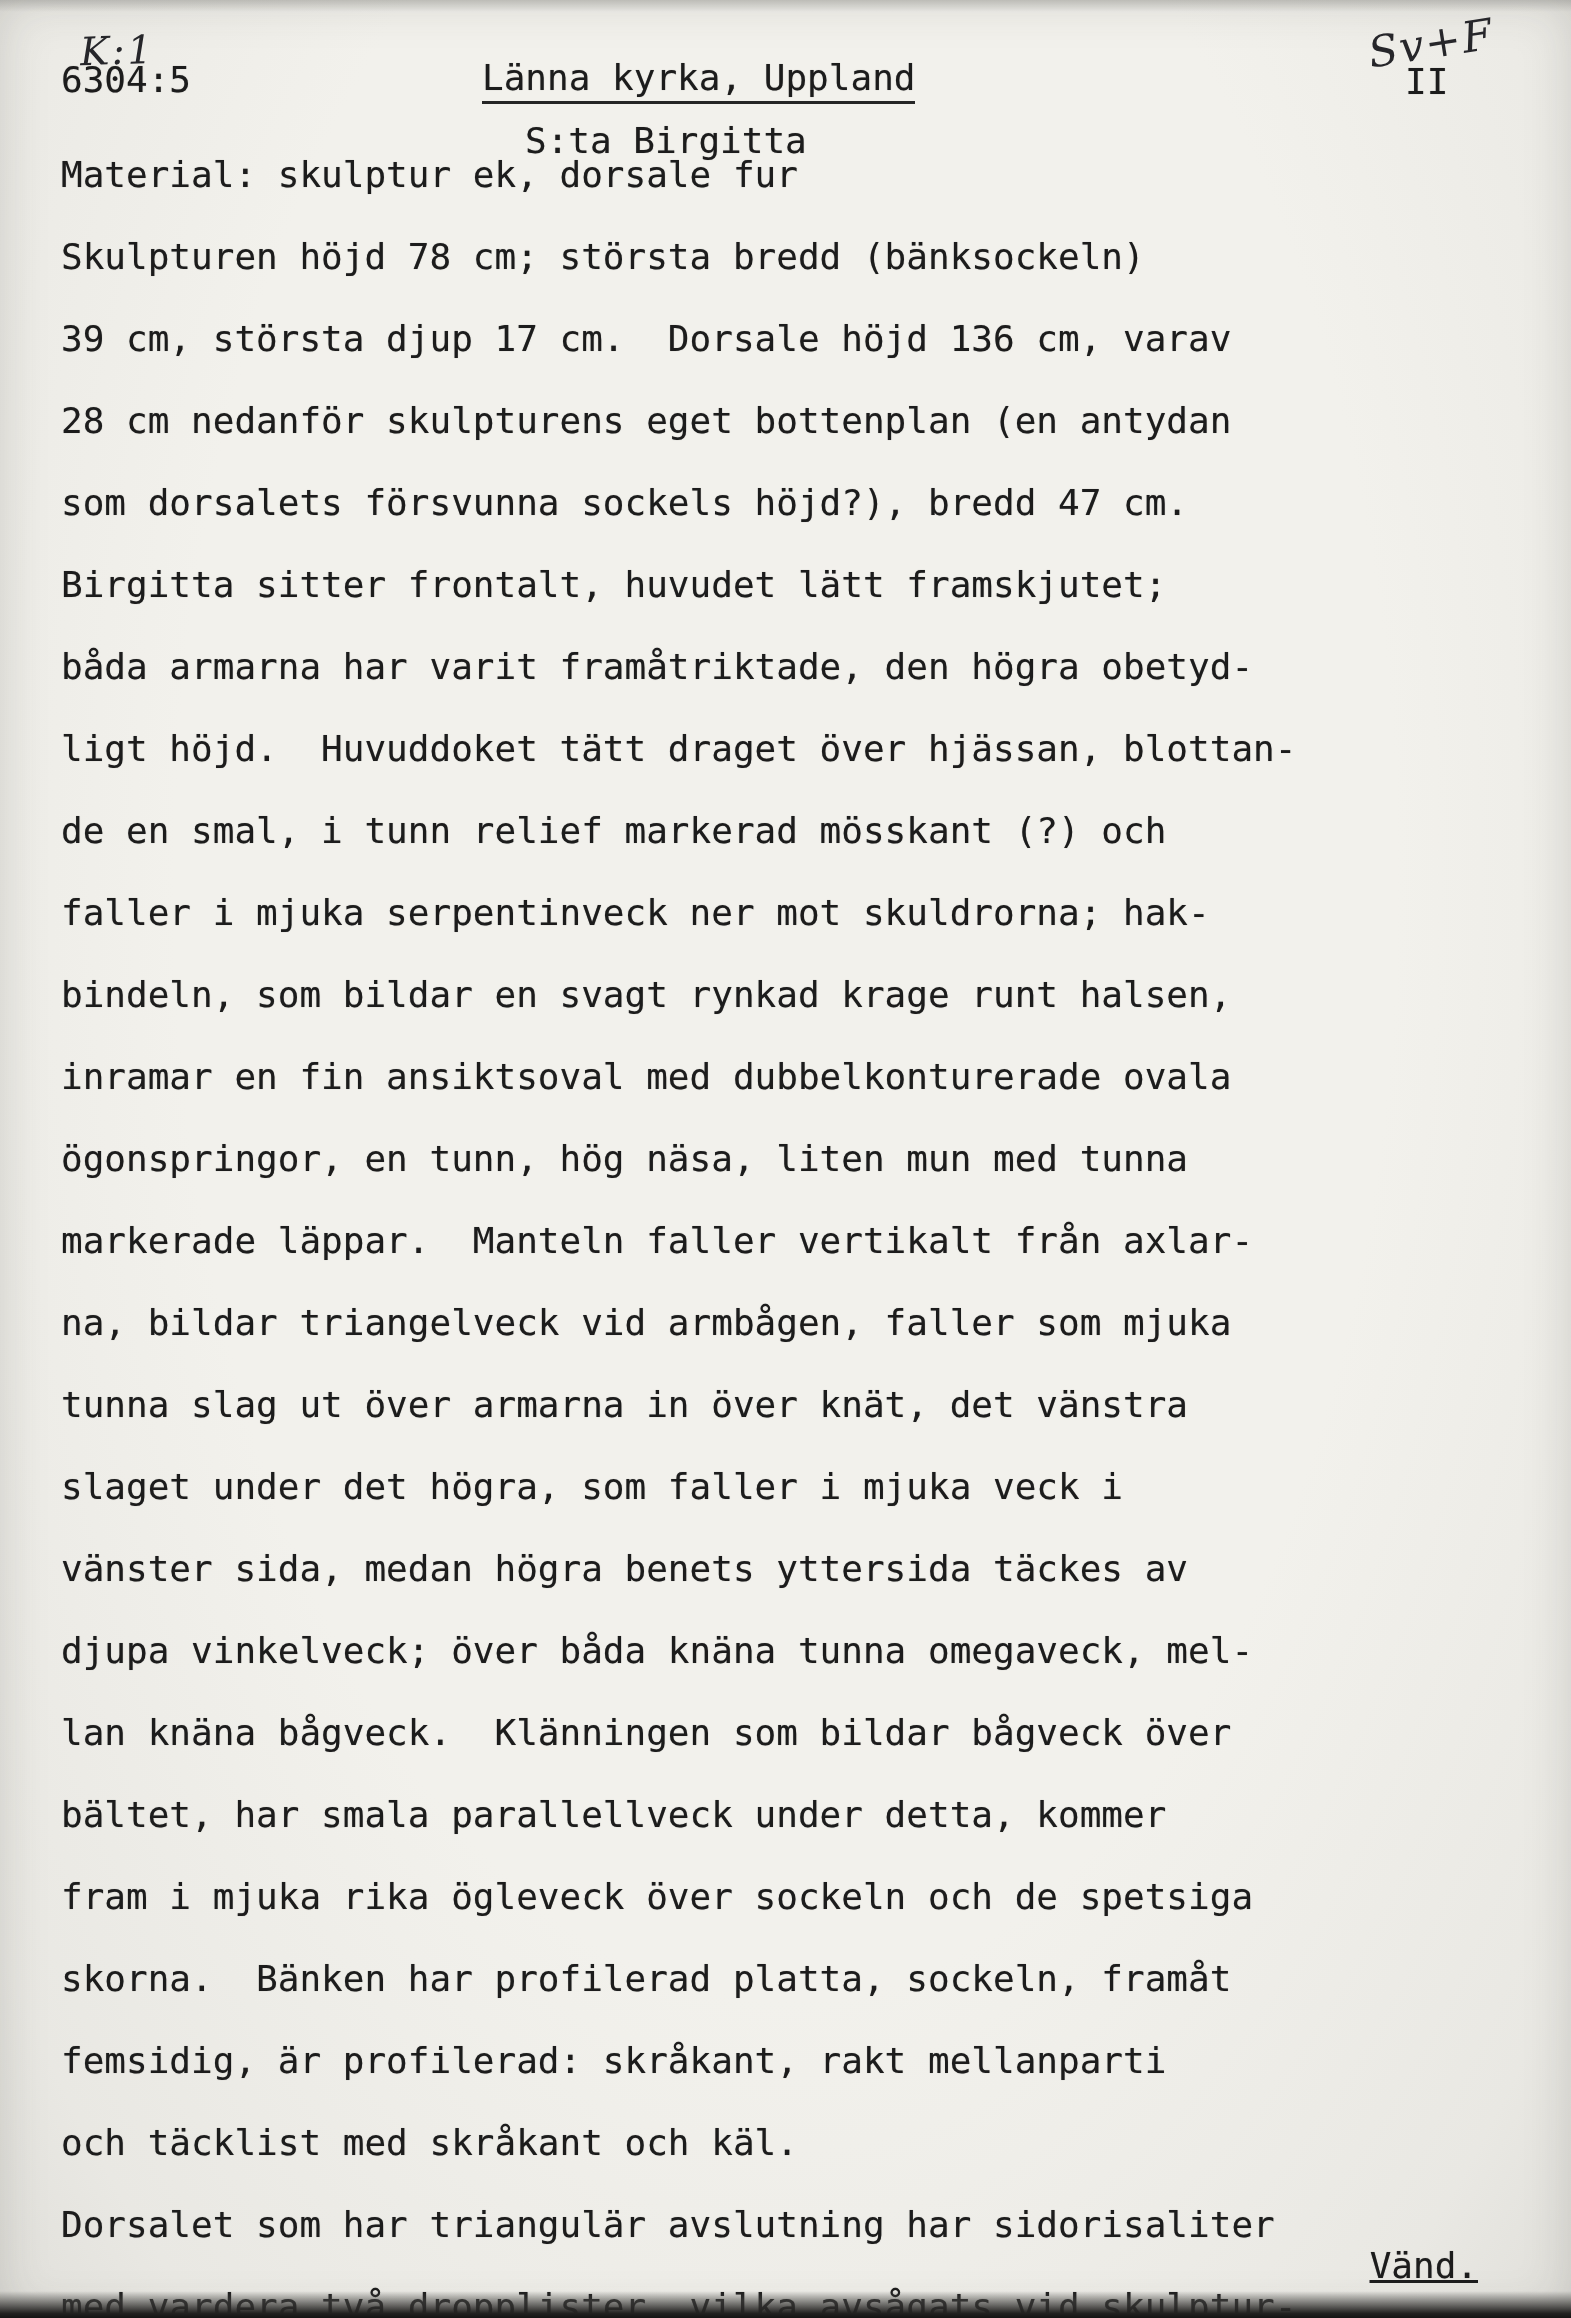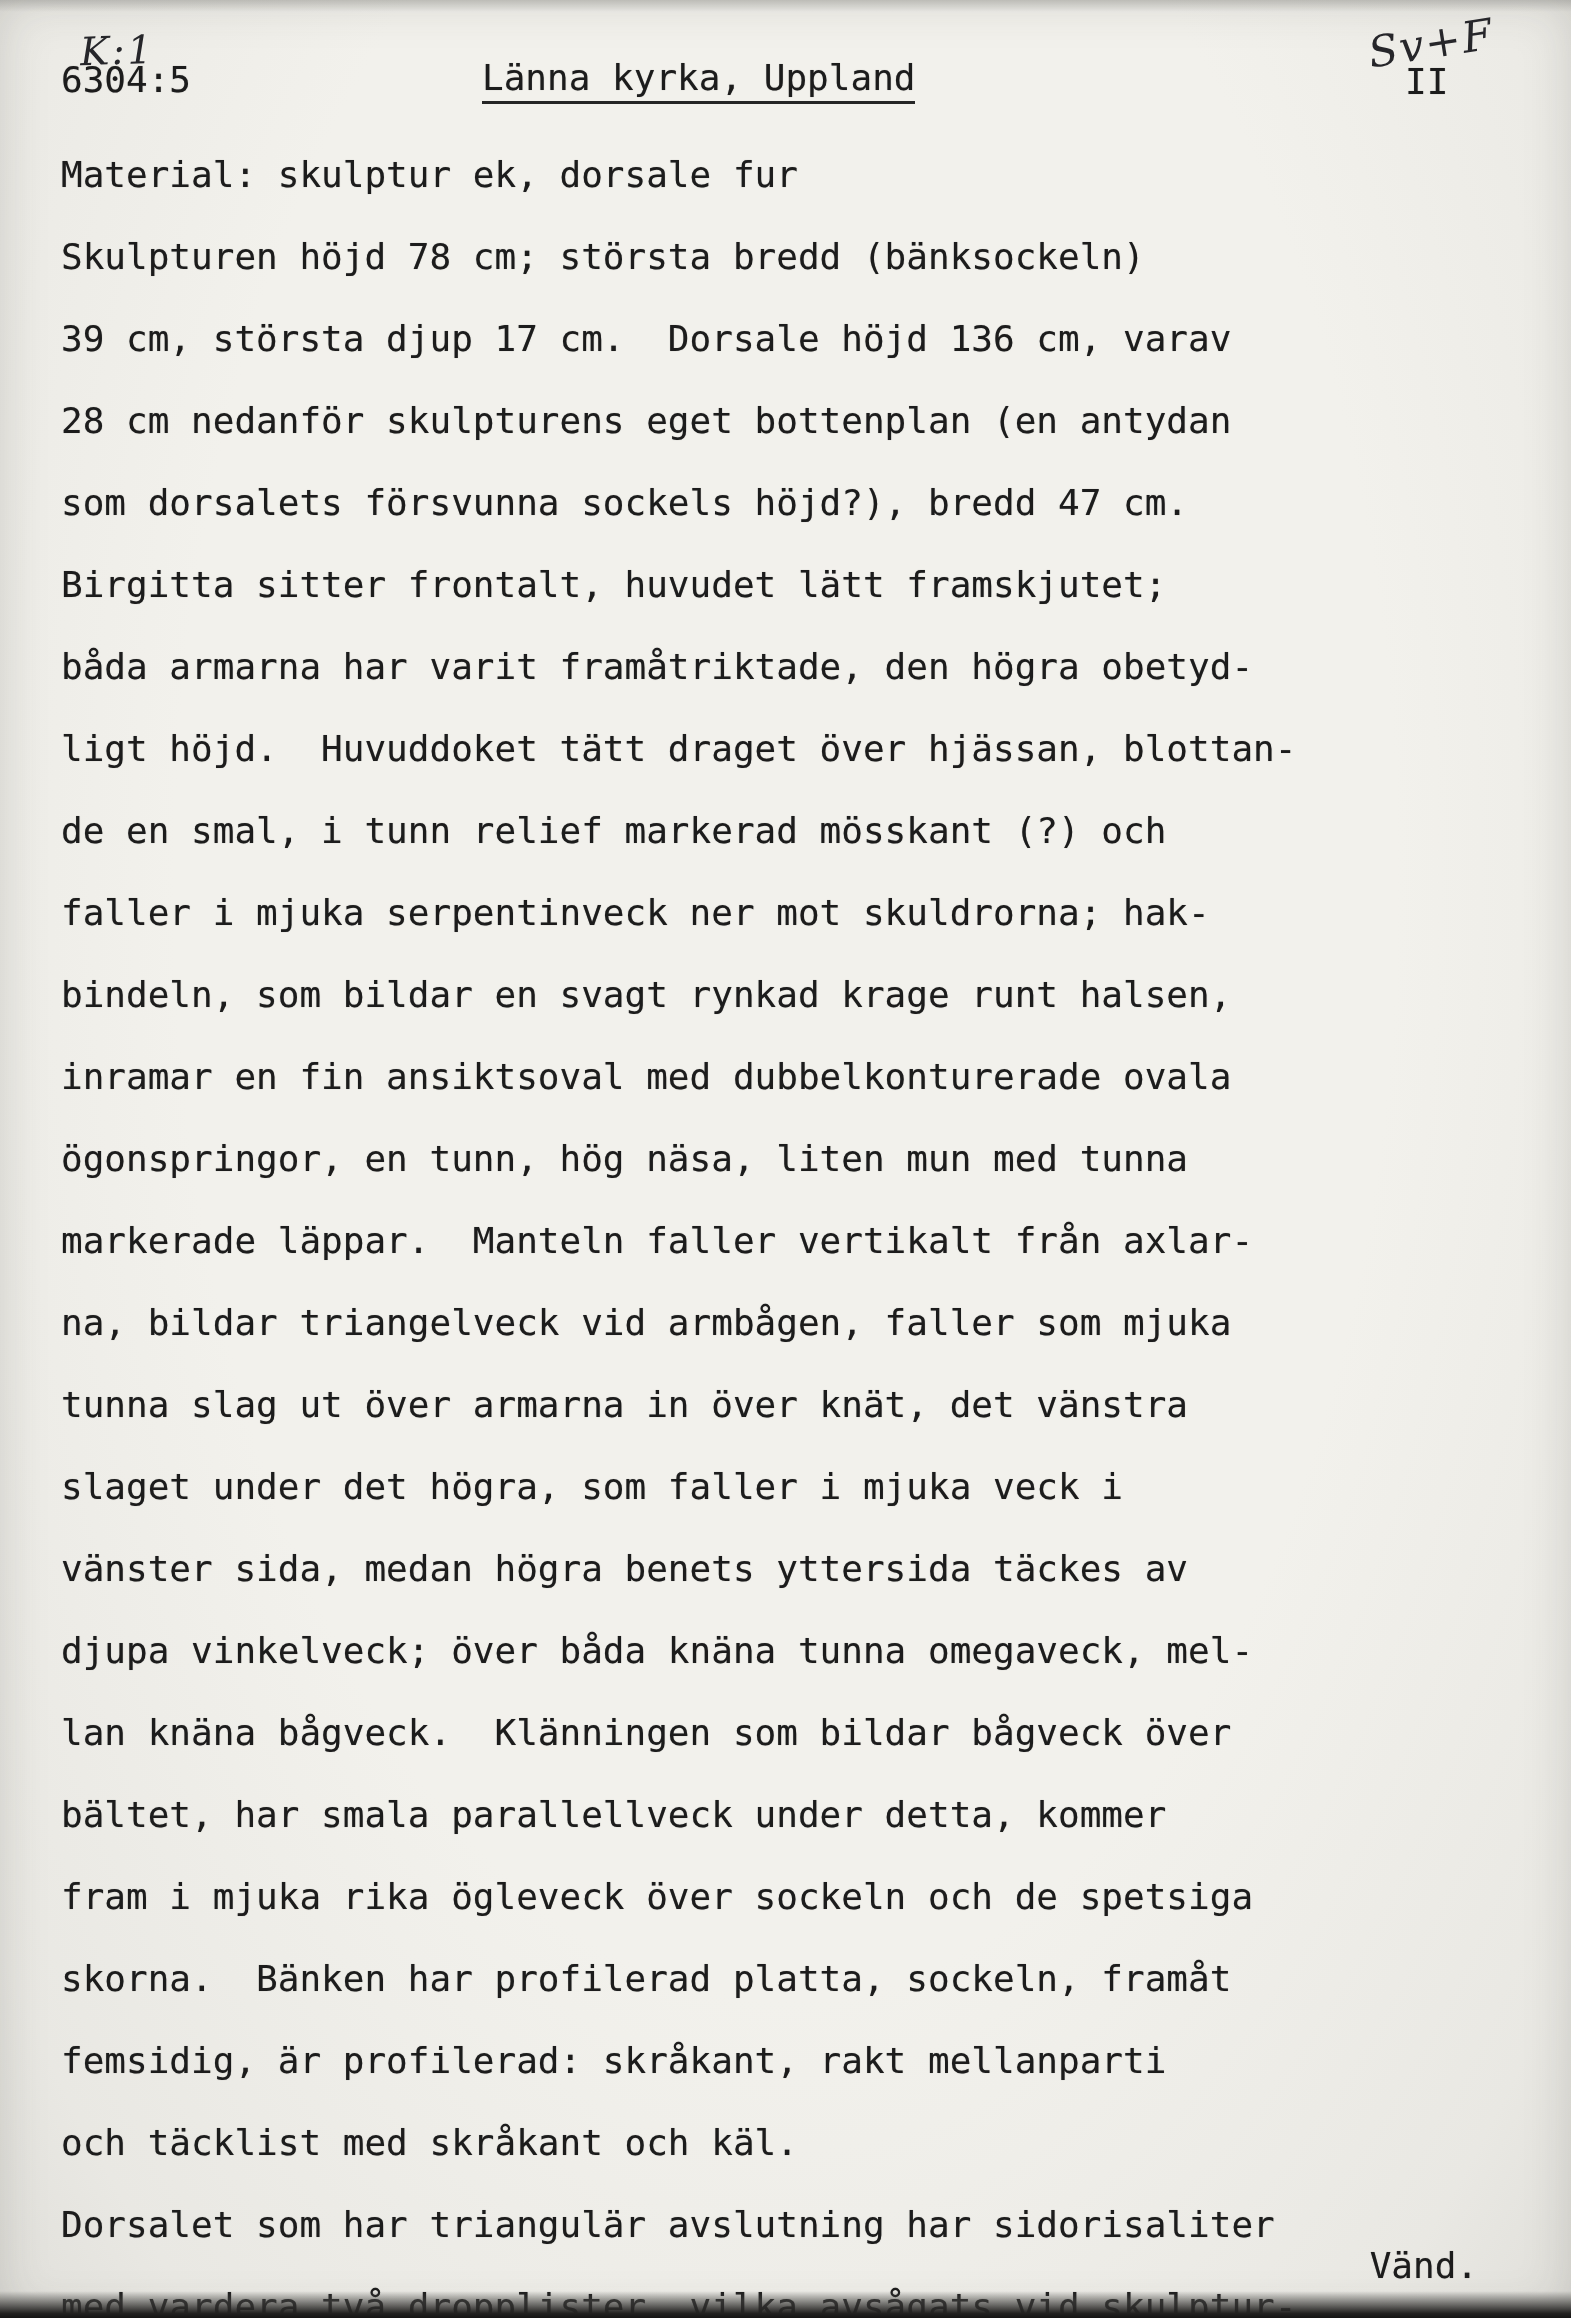--- a/index.html
+++ b/index.html
@@ -86,39 +86,41 @@
     line-height: 82px;
     white-space: pre-wrap;
   }
   .footer-note {
     position: absolute;
     left: 61px;
     top: 2232px;
     width: 1417px;
     line-height: 67px;
     text-align: right;
+    text-decoration: underline;
   }
 </style>
 </head>
 <body>
 
 <div class="scan">
 
   <div class="edge-top"></div>
 
   <div class="hand mark-topleft">K:1</div>
 
   <div class="hand mark-topright">Sv+F</div>
 
   <div class="typewriter inv">6304:5</div>
 
   <div class="typewriter title">Länna kyrka, Uppland</div>
 
   <div class="typewriter pagenum">II</div>
 
+  <div class="typewriter subtitle">S:ta Birgitta</div>
 
   <div class="typewriter body-text">Material: skulptur ek, dorsale fur
 Skulpturen höjd 78 cm; största bredd (bänksockeln)
 39 cm, största djup 17 cm.  Dorsale höjd 136 cm, varav
 28 cm nedanför skulpturens eget bottenplan (en antydan
 som dorsalets försvunna sockels höjd?), bredd 47 cm.
 Birgitta sitter frontalt, huvudet lätt framskjutet;
 båda armarna har varit framåtriktade, den högra obetyd-
 ligt höjd.  Huvuddoket tätt draget över hjässan, blottan-
 de en smal, i tunn relief markerad mösskant (?) och

